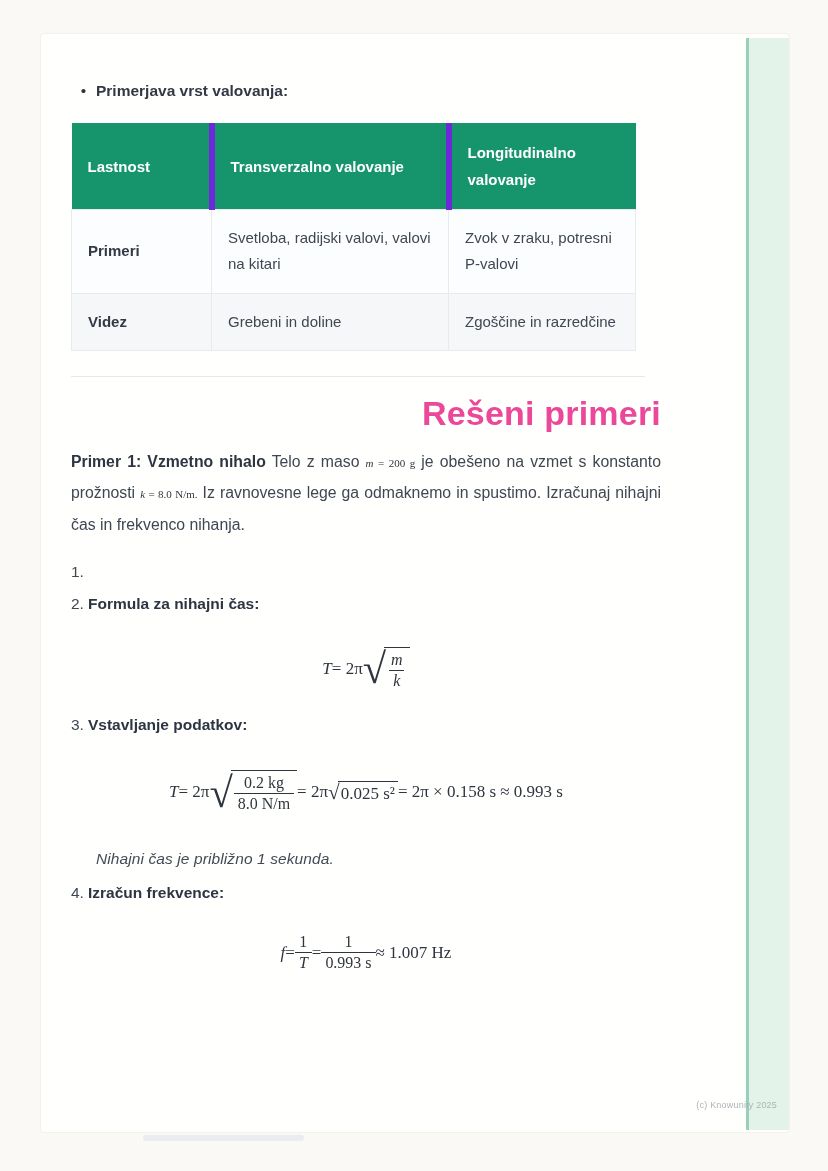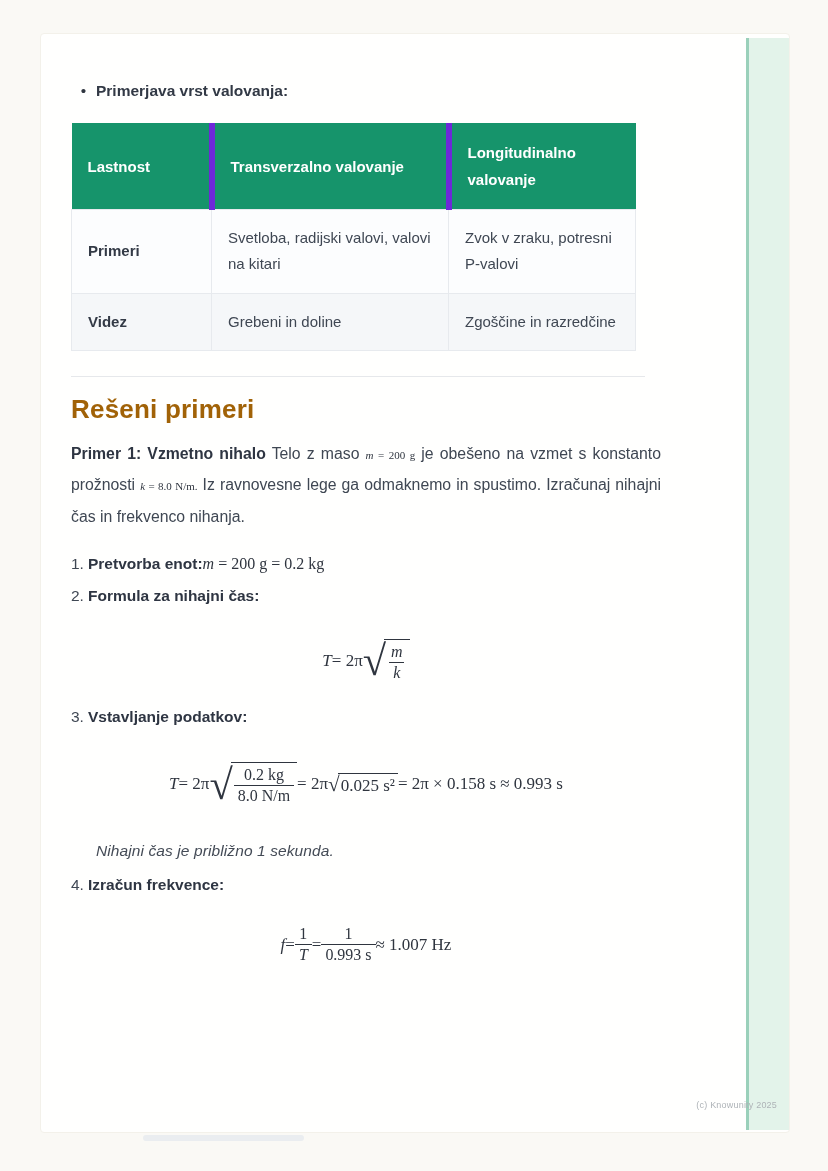--- a/index.html
+++ b/index.html
@@ -68,21 +68,21 @@
   }
   table.compare tbody tr:nth-child(2) td { background:#f5f7f9; }
   table.compare tbody td.rowlabel { font-weight:bold; color:#333a46; }
   table.compare tbody tr.r1 td { height:84px; }
   table.compare tbody tr.r2 td { height:79px; }
   table.compare tbody tr.r3 td { height:56px; }
 
   .divider { width:574px; border-top:1px solid #e6e8eb; }
 
   .section-title {
-    font-size:26px; font-weight:bold; color:#a16207; letter-spacing:0.2px;
+    font-size:34px; font-weight:bold; color:#ec4899; letter-spacing:0.2px;text-align:right;
   }
   .problem-par {
     width:590px; font-size:15.8px; line-height:2.0; text-align:justify;
     color:#3f4753;
   }
   .problem-par b { color:#2e3542; }
   .problem-par .math { font-size:11px; }
 
   .step { display:flex; align-items:baseline; font-size:15.5px; margin-top:14px; }
   .step .marker { min-width:17px; color:#3f4753; }
@@ -157,21 +157,20 @@
     <div class="divider mt-divider"></div>
 
     <h2 class="section-title mt-title">Rešeni primeri</h2>
 
     <p class="problem-par mt-par">
       <b>Primer 1: Vzmetno nihalo</b><span> Telo z maso </span><span class="math"><span class="mi">m</span><span> = 200 g</span></span><span> je obešeno na vzmet s konstanto prožnosti </span><span class="math"><span class="mi">k</span><span> = 8.0 N/m.</span></span><span> Iz ravnovesne lege ga odmaknemo in spustimo. Izračunaj nihajni čas in frekvenco nihanja.</span>
     </p>
 
     <div class="step mt-steps">
       <span class="marker">1.</span>
-      <span><span class="lbl">Pretvorba enot:</span><span class="math"><span class="mi">m</span><span> = 200 g = 0.2 kg</span></span></span>
     </div>
 
     <div class="step">
       <span class="marker">2.</span>
       <span class="lbl">Formula za nihajni čas:</span>
     </div>
 
     <div class="math-center mt-formulaT">
       <span class="mrow math">
         <span class="mi">T</span>

